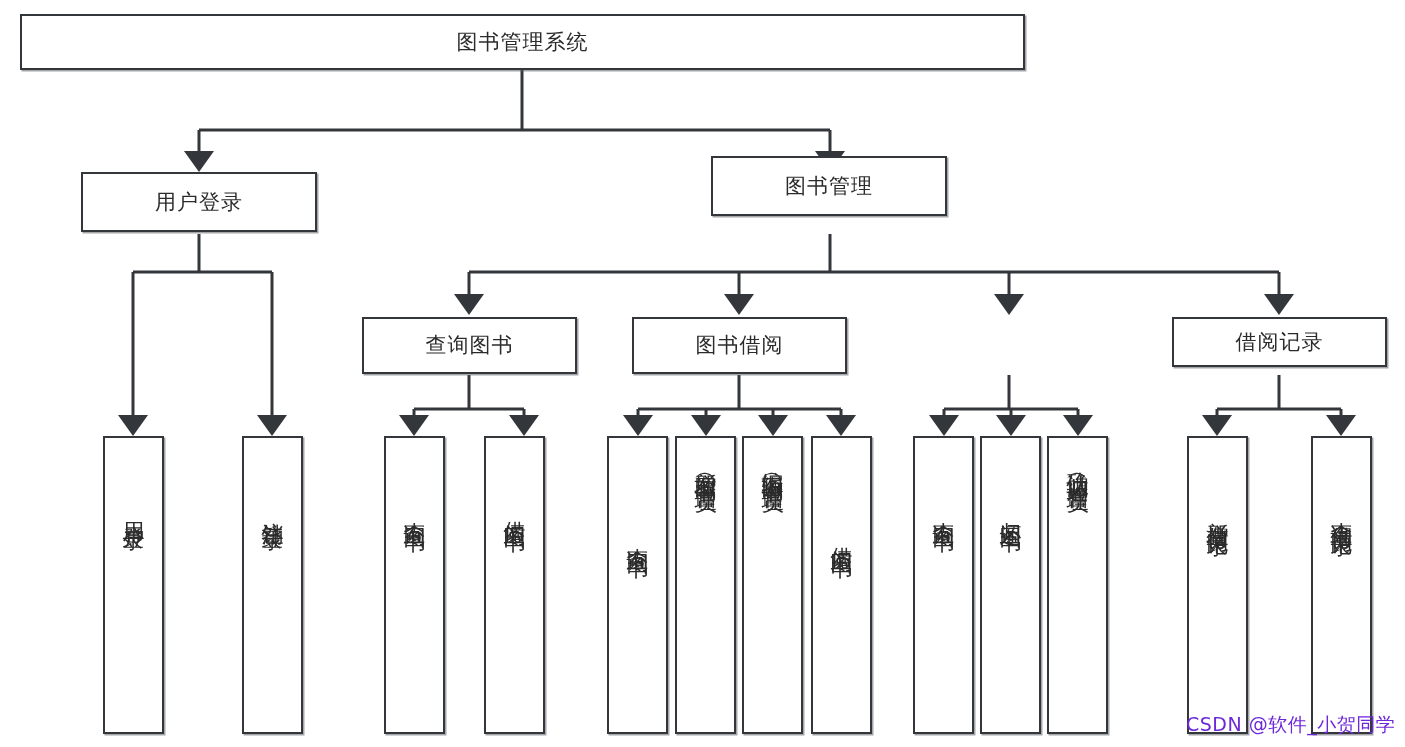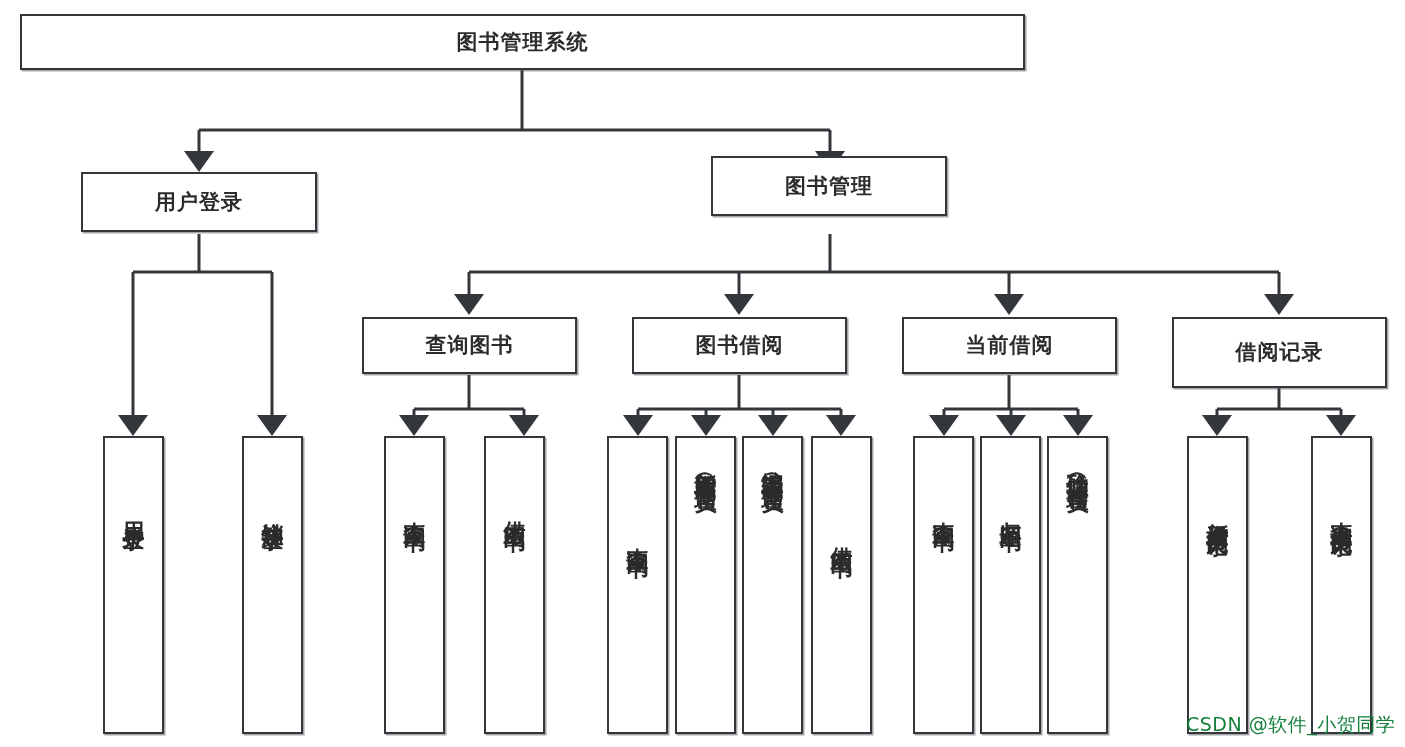--- a/index.html
+++ b/index.html
@@ -35,21 +35,20 @@
     align-items: center;
     justify-content: center;
     color: #2b2b2b;
   }
   .node-label {
     display: block;
     text-align: right;
     letter-spacing: 1px;
     line-height: 1.25;
     white-space: nowrap;
-    font-weight: bold;
   }
   .node.horizontal .node-label {
     font-size: 21px;
   }
   .node.vertical {
     align-items: flex-start;
     justify-content: center;
     padding-top: 6px;
   }
   .node.vertical .node-label {
@@ -66,21 +65,21 @@
     margin-top: 86px;
   }
   .node.vertical.high .node-label {
     margin-top: 10px;
   }
   .watermark {
     position: absolute;
     left: 1186px;
     top: 712px;
     font-size: 19px;
-    color: #15803d;
+    color: #6d28d9;
     letter-spacing: 0.5px;
     white-space: nowrap;
     font-family: "DejaVu Sans", "Liberation Sans", sans-serif;
   }
 </style>
 </head>
 <body>
 
 <div id="canvas">
 
@@ -144,24 +143,21 @@
   <div class="node horizontal" style="left:711px; top:156px; width:236px; height:60px;">
     <span class="node-label">图书管理</span>
   </div>
 
   <div class="node horizontal" style="left:362px; top:317px; width:215px; height:57px;">
     <span class="node-label">查询图书</span>
   </div>
   <div class="node horizontal" style="left:632px; top:317px; width:215px; height:57px;">
     <span class="node-label">图书借阅</span>
   </div>
-  <div class="node horizontal" style="left:902px; top:317px; width:215px; height:57px;">
-    <span class="node-label">当前借阅</span>
-  </div>
-  <div class="node horizontal" style="left:1172px; top:317px; width:215px; height:71px;">
+  <div class="node horizontal" style="left:1172px; top:317px; width:215px; height:50px;">
     <span class="node-label">借阅记录</span>
   </div>
 
   <div class="node vertical mid" style="left:103px; top:436px; width:61px; height:298px;">
     <span class="node-label">用户登录</span>
   </div>
   <div class="node vertical mid" style="left:242px; top:436px; width:61px; height:298px;">
     <span class="node-label">注销登录</span>
   </div>
 

